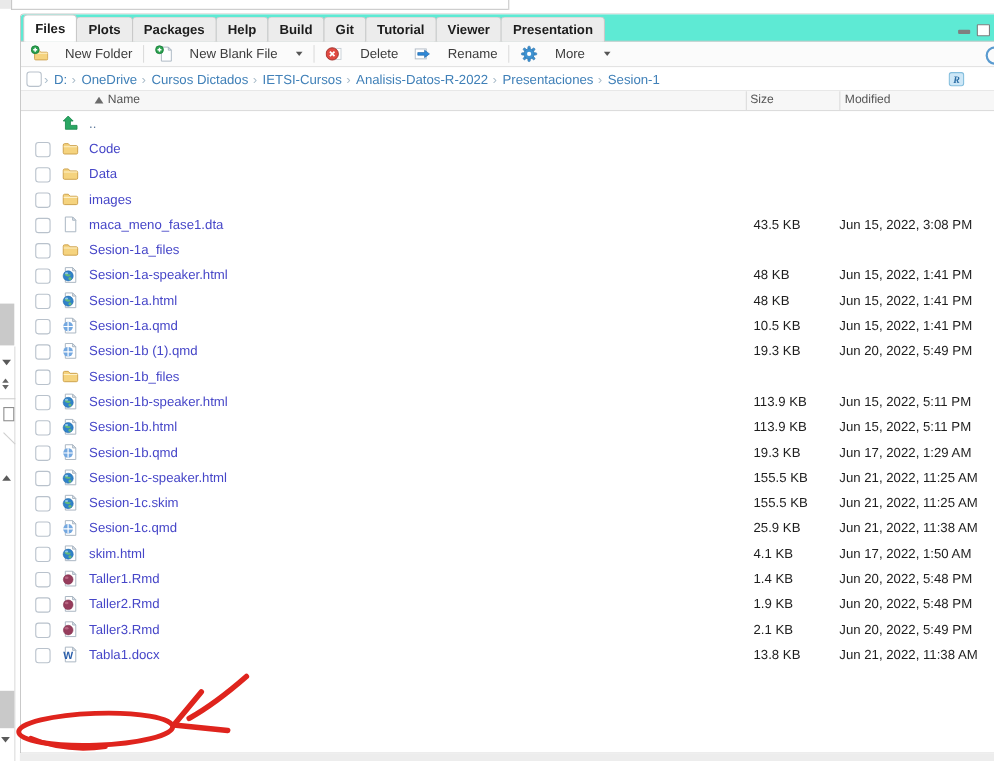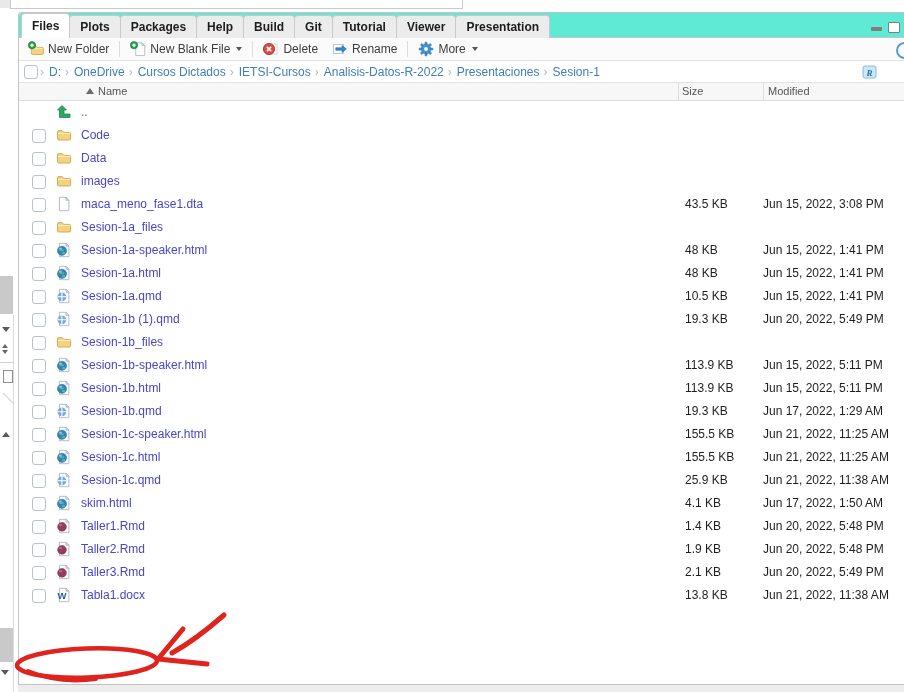--- a/index.html
+++ b/index.html
@@ -37,21 +37,21 @@
   .tab{position:relative;z-index:1;height:22px;line-height:22px;padding:0 10px;font-size:12px;
        font-weight:bold;color:#1c1c1c;background:#ececec;border:1px solid #c9c9c9;border-bottom:none;
        border-radius:4px 4px 0 0;margin-right:-1px;cursor:default;}
   .tab.active{background:#fff;height:24px;line-height:24px;z-index:2;}
   .winbtn-min{position:absolute;right:22px;top:14px;width:11px;height:4px;background:#7f7f7f;border-radius:1px;z-index:3;}
   .winbtn-max{position:absolute;right:4px;top:9px;width:10px;height:9px;border:1.5px solid #7f7f7f;border-radius:1px;z-index:3;background:#fff;}
 
   
   .toolbar{height:22px;display:flex;align-items:center;gap:6px;padding-left:5px;background:#fbfbfb;
            border-bottom:1px solid #e3e3e3;position:relative;}
-  .tbtn{display:flex;align-items:center;gap:4px;color:#3c3c3c;padding:0 4px;cursor:default;}
+  .tbtn{display:flex;align-items:center;gap:15px;color:#3c3c3c;padding:0 4px;cursor:default;}
   .tbtn svg{display:block;}
   .tsep{width:1px;height:16px;background:#dcdcdc;}
   .caret{width:0;height:0;border-left:3.5px solid transparent;border-right:3.5px solid transparent;border-top:4px solid #555;margin-left:2px;}
   .refresh-frag{position:absolute;right:-9px;top:4px;width:13px;height:13px;border:2px solid #5a9bd0;border-radius:50%;}
 
   
   .crumbs{height:21px;display:flex;align-items:center;padding-left:5px;border-bottom:1px solid #e3e3e3;position:relative;}
   .cb{width:12px;height:12px;border:1px solid #b9c2cc;border-radius:3px;background:#fff;display:inline-block;}
   .crumb{color:var(--crumb-link,#4080b8);margin:0 2px;cursor:pointer;}
   .crumb::before{content:"›";color:#a9bcca;margin-right:5px;display:inline-block;}
@@ -386,21 +386,21 @@
         </svg>
     <a class="fname">Sesion-1c-speaker.html</a>
     <span class="fsize">155.5 KB</span>
     <span class="fdate">Jun 21, 2022, 11:25 AM</span>
   </div>
       <div class="row">
     <span class="cb"></span>
     <svg class="ficon" viewBox="0 0 16 16">
           <use href="#i-html"></use>
         </svg>
-    <a class="fname">Sesion-1c.html</a>
+    <a class="fname">Sesion-1c.skim</a>
     <span class="fsize">155.5 KB</span>
     <span class="fdate">Jun 21, 2022, 11:25 AM</span>
   </div>
       <div class="row">
     <span class="cb"></span>
     <svg class="ficon" viewBox="0 0 16 16">
           <use href="#i-qmd"></use>
         </svg>
     <a class="fname">Sesion-1c.qmd</a>
     <span class="fsize">25.9 KB</span>

